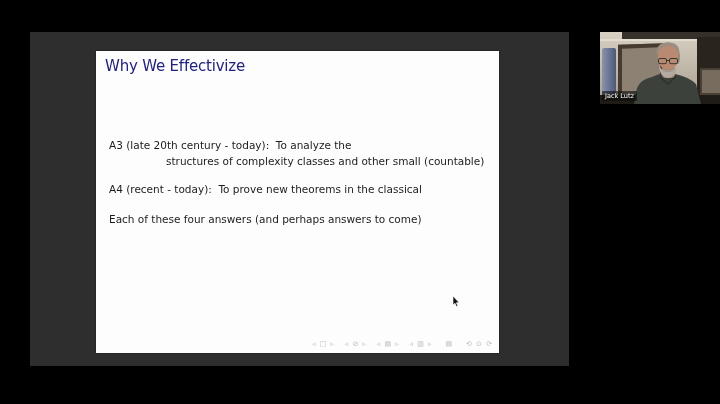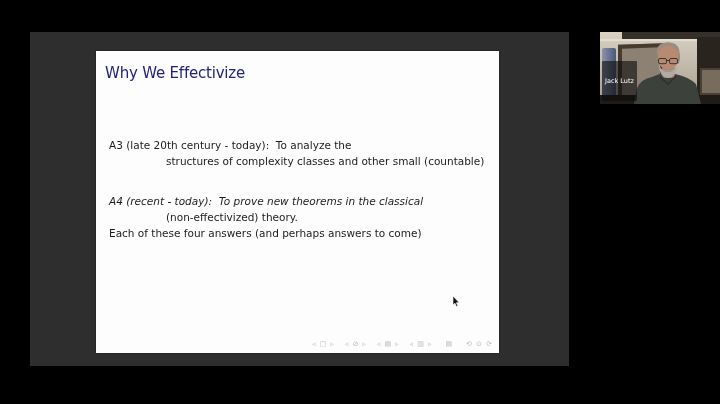--- a/index.html
+++ b/index.html
@@ -11,32 +11,32 @@
   .stage{
     position:absolute;left:30px;top:32px;width:539px;height:334px;
     background:#2e2e2e;
   }
   
   .slide{
     position:absolute;left:96px;top:51px;width:403px;height:302px;
     background:#fdfdfd;box-shadow:0 0 2px rgba(0,0,0,.45);
   }
   .slide-title{
-    position:absolute;left:9px;top:13px;
+    position:absolute;left:9px;top:6px;
     font-size:15px;letter-spacing:-0.2px;color:#22227c;
   }
   .slide-body{
     position:absolute;left:0;top:86px;width:100%;
     font-size:10.5px;line-height:16px;color:#1c1c1c;
   }
   .bline{white-space:pre;}
   .ind-a{padding-left:13px;}
   .ind-b{padding-left:70px;}
-  .para-gap-1{margin-top:24px;font-style:italic;}
-  .para-gap-2{}
+  .para-gap-1{margin-top:12px;}
+  .para-gap-2{margin-top:14px;}
   .nav-symbols{
     position:absolute;right:6px;bottom:5px;
     font-size:7px;letter-spacing:1px;color:#bdbdbd;
     user-select:none;white-space:pre;
   }
   
   .webcam{
     position:absolute;left:600px;top:32px;width:120px;height:72px;
     overflow:hidden;background:linear-gradient(#d8d1c4,#a89d8e);
   }
@@ -58,39 +58,38 @@
   }
   .cam-frame-right{
     position:absolute;left:100px;top:36px;width:18px;height:23px;
     border:2px solid #4a4036;background:#776c5e;
   }
   .cam-desk{position:absolute;left:0;top:63px;width:120px;height:9px;background:#1f1c18;}
   .cam-person{position:absolute;left:0;top:0;}
   .cam-name{
     position:absolute;left:2px;bottom:3px;
     background:rgba(10,10,10,.6);color:#fff;
-    font-size:6.5px;line-height:8px;padding:16px 3px;border-radius:1px;
+    font-size:6.5px;line-height:8px;padding:1px 3px;border-radius:1px;
   }
   
   .cursor{position:absolute;left:452px;top:296px;width:8px;height:12px;}
 </style>
 </head>
 <body>
 
 <div class="stage"></div>
 
 <div class="slide">
   <div class="slide-title">Why We Effectivize</div>
 
   <div class="slide-body">
     <div class="bline ind-a">A3 (late 20th century - today):  To analyze the</div>
     <div class="bline ind-b">structures of complexity classes and other small (countable)</div>
 
     <div class="bline ind-a para-gap-1">A4 (recent - today):  To prove new theorems in the classical</div>
-    <div class="bline ind-b">(non-effectivized) theory.</div>
 
     <div class="bline ind-a para-gap-2">Each of these four answers (and perhaps answers to come)</div>
   </div>
 
   <div class="nav-symbols">◃ □ ▹   ◃ ⊘ ▹   ◃ ▤ ▹   ◃ ▥ ▹    ▤    ⟲ ⊙ ⟳</div>
 </div>
 
 <svg class="cursor" viewBox="0 0 8 12">
   <path d="M1,0 L1,9 L3,7.2 L4.4,10.5 L5.8,9.9 L4.4,6.8 L7,6.6 Z" fill="#111" stroke="#fff" stroke-width="0.6"></path>
 </svg>

